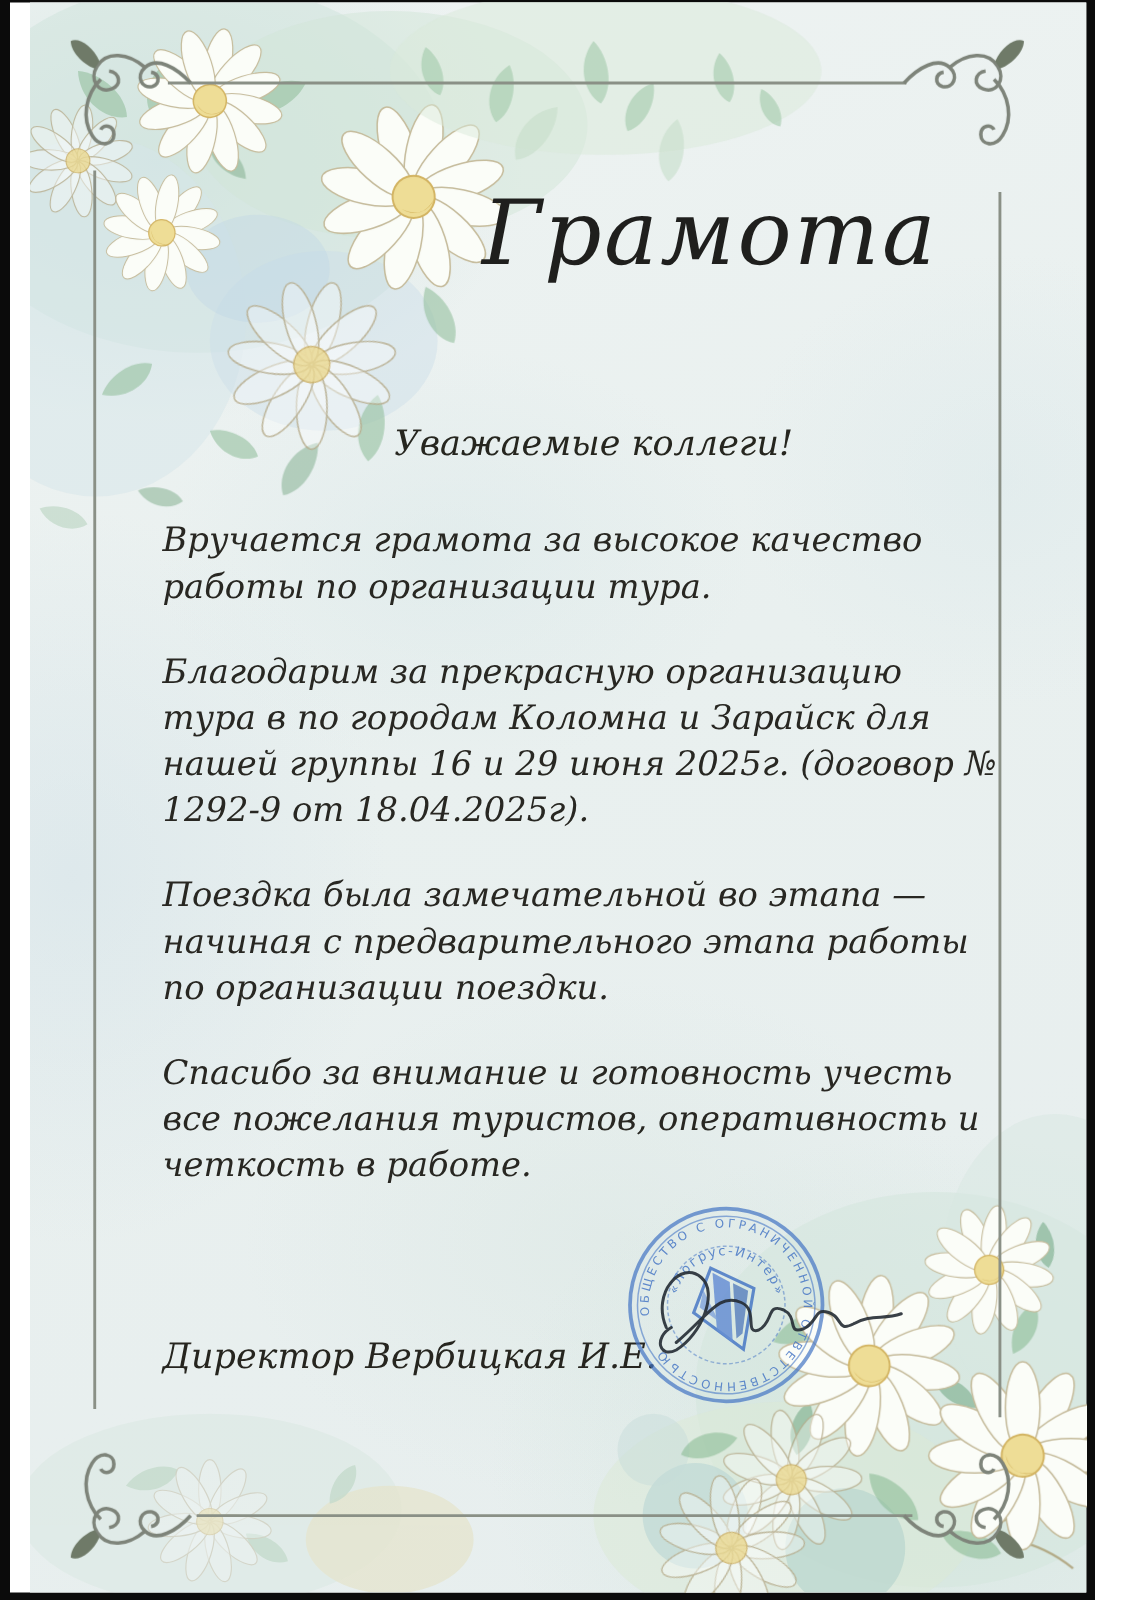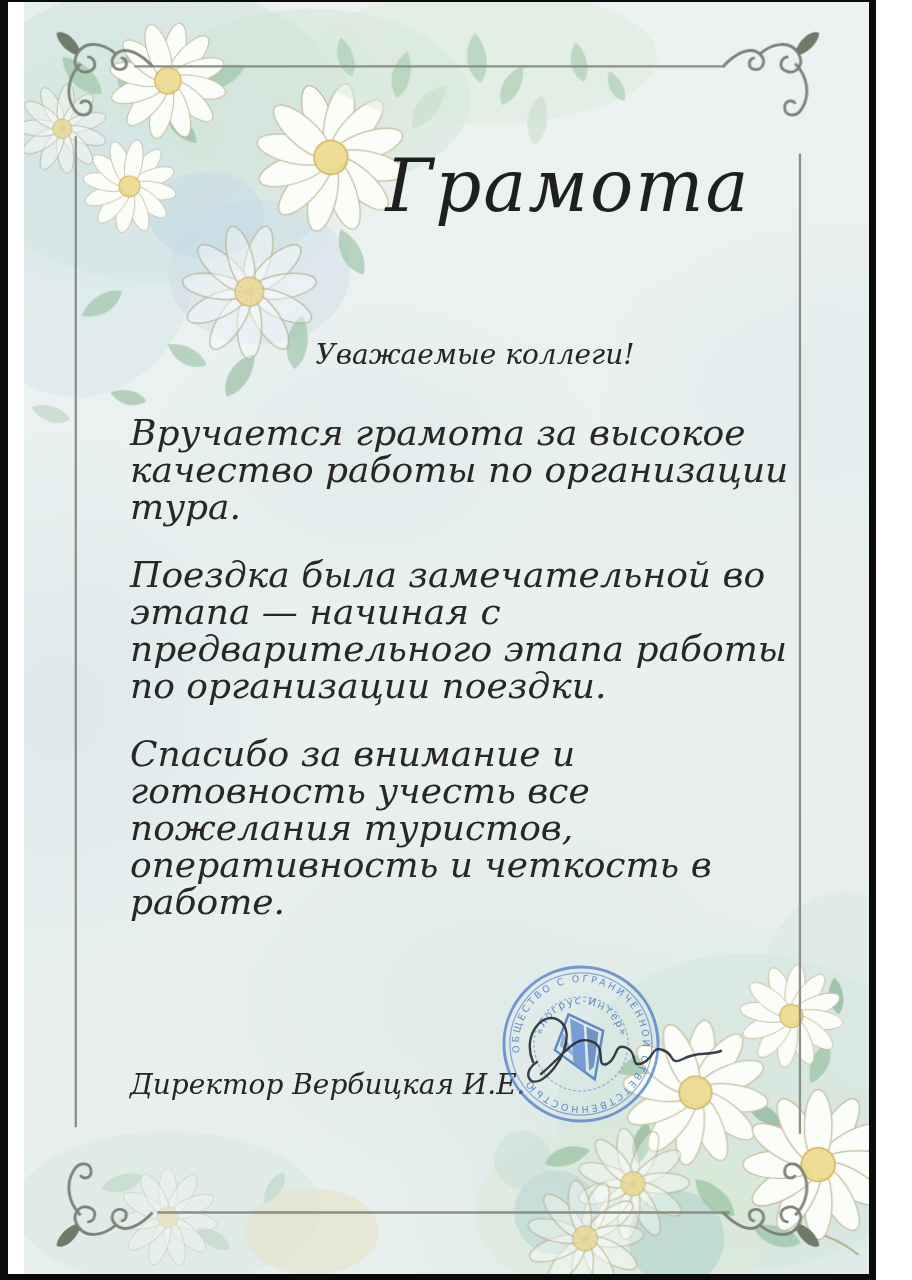--- a/index.html
+++ b/index.html
@@ -30,21 +30,21 @@
   .title{
     position:absolute;left:544px;top:142px;transform:translateX(-50%);
     font-style:italic;font-size:72px;color:#1f1f1d;letter-spacing:2px;white-space:nowrap;
   }
   .greeting{
     position:absolute;left:431px;top:336px;transform:translateX(-50%);
     font-style:italic;font-size:28px;color:#26261f;white-space:nowrap;margin-left:20px;
   }
   .paras{
     position:absolute;left:106px;top:412px;width:668px;
-    font-style:italic;font-size:36px;line-height:37px;color:#282722;
+    font-style:italic;font-size:27px;line-height:37px;color:#282722;
   }
   .paras p{margin:0 0 31px 0;}
   .signoff{
     position:absolute;left:106px;font-style:italic;font-size:28px;color:#26251f;white-space:nowrap;
   }
   .org{top:1006px;}
   .director{top:1066px;}
   .stamp-wrap{position:absolute;left:451px;top:938px;width:256px;height:216px;}
   .stamp-text{font-family:"DejaVu Sans","Liberation Sans",sans-serif;}
 </style>
@@ -201,20 +201,21 @@
           <use href="#corner" transform="translate(809,1235) scale(1,-1)"></use>
           <use href="#corner" transform="translate(54,1235) scale(-1,-1)"></use>
         </g>
       </svg>
 
       <div class="title">Грамота</div>
       <div class="greeting">Уважаемые коллеги!</div>
 
       <div class="paras">
         <p>Вручается грамота за высокое качество работы по организации тура.</p>
+        <p>Благодарим за прекрасную организацию тура в по городам Коломна и Зарайск для нашей группы 16 и 29 июня 2025г. (договор № 1292-9 от 18.04.2025г).</p>
         <p>Поездка была замечательной во этапа — начиная с предварительного этапа работы по организации поездки.</p>
         <p>Спасибо за внимание и готовность учесть все пожелания туристов, оперативность и четкость в работе.</p>
       </div>
 
       <div class="signoff director">Директор Вербицкая И.Е.</div>
 
       <div class="stamp-wrap">
         <svg viewBox="0 0 256 216" width="256" height="216">
           <defs>
             <path id="ring-out" d="M 44,104 A 62,62 0 1 1 168,104 A 62,62 0 1 1 44,104"></path>

